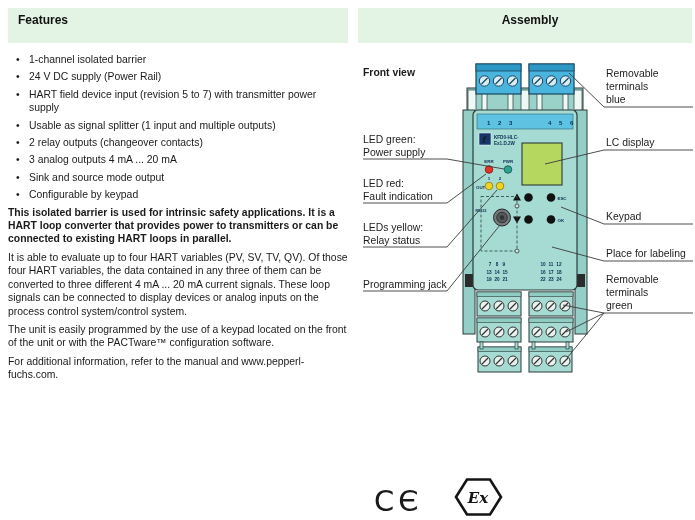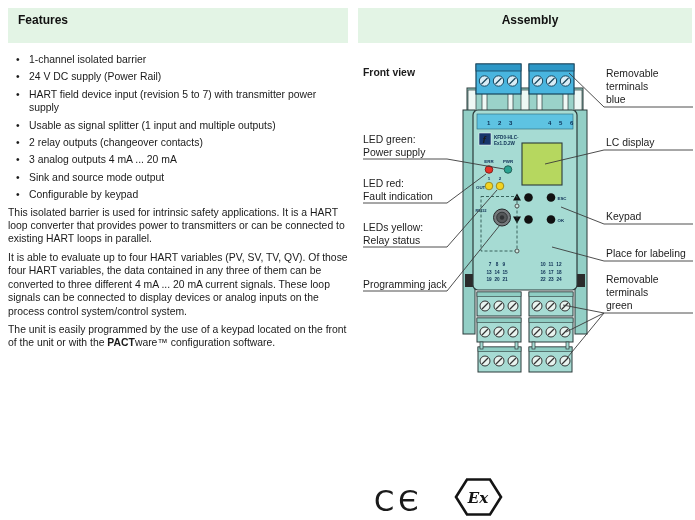--- a/index.html
+++ b/index.html
@@ -12,22 +12,22 @@
   .section-bar{
     background:#e3f4e5;height:35px;line-height:25px;padding-left:10px;
     font-size:12px;font-weight:bold;color:#111;
   }
   .bullet-list{margin-top:10px;margin-left:8px;}
   .bullet-item{display:flex;font-size:10.4px;line-height:13.4px;margin-bottom:4px;}
   .bullet-item .bullet{width:13px;flex:0 0 13px;}
   .bullet-item .btext{flex:1;}
   .func-bar{margin-top:13px;}
   .para{margin:0 0 5px 0;font-size:10.4px;line-height:13.4px;color:#1a1a1a;}
-  .para:first-of-type{}
-  .pact-b{font-weight:bold;}
+  .para:first-of-type{font-weight:bold;}
+  .pact-b{font-weight:normal;}
   .pact-i{}
   svg.diagram{position:absolute;left:355px;top:40px;width:340px;height:480px;}
   svg text{font-family:"Liberation Sans",sans-serif;fill:#1c1c1c;}
   .callout{font-size:10.4px;}
   .callout-bold{font-size:10.4px;font-weight:bold;}
   .devtxt{fill:#0a2c52;font-weight:bold;}
   .mark-ce{font-family:"DejaVu Sans",sans-serif;font-size:29px;fill:#1a1a1a;}
   .mark-ex{font-family:"DejaVu Serif",serif;font-size:15px;font-weight:bold;font-style:italic;fill:#141414;}
 </style>
 </head>
@@ -67,20 +67,21 @@
         <span class="btext">Sink and source mode output</span>
       </div>
     <div class="bullet-item">
         <span class="bullet">•</span>
         <span class="btext">Configurable by keypad</span>
       </div>
   </div>
   <p class="para">This isolated barrier is used for intrinsic safety applications.  It is a HART loop converter that provides power to transmitters or can be connected to existing HART loops in parallel.</p>
   <p class="para">It is able to evaluate up to four HART variables (PV, SV, TV, QV). Of those four HART variables, the data contained in any three of them can be converted to three different 4 mA ... 20 mA current signals. These loop signals can be connected to display devices or analog inputs on the process control system/control system.</p>
   <p class="para"><span>The unit is easily programmed by the use of a keypad located on the front of the unit or with the </span><span class="pact-b">PACT</span><span class="pact-i">ware</span><span>™ configuration software.</span></p>
+  <p class="para">For additional information, refer to the manual and www.pepperl-fuchs.com.</p>
 </div>
 
 <div class="col-right">
   <div class="section-bar">
     <span>Assembly</span>
   </div>
 </div>
 
 <svg class="diagram" viewBox="355 40 340 480">
 

